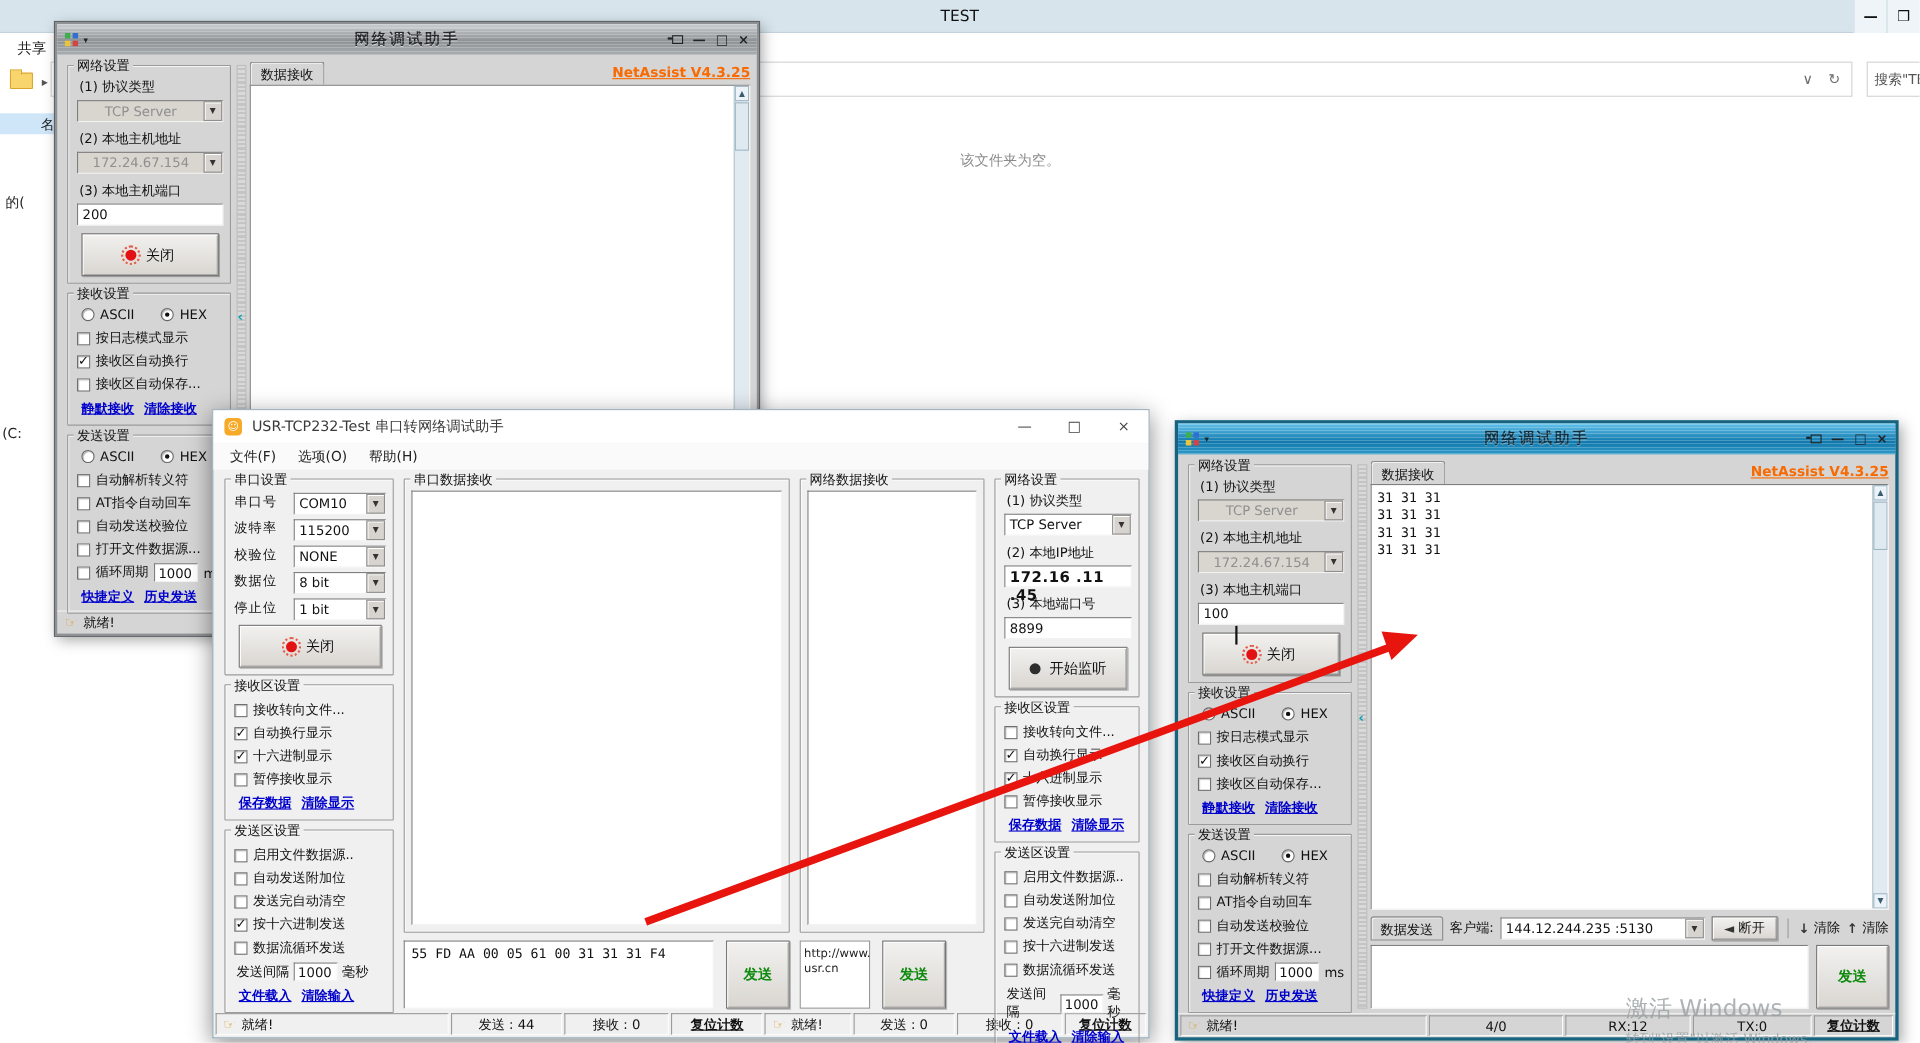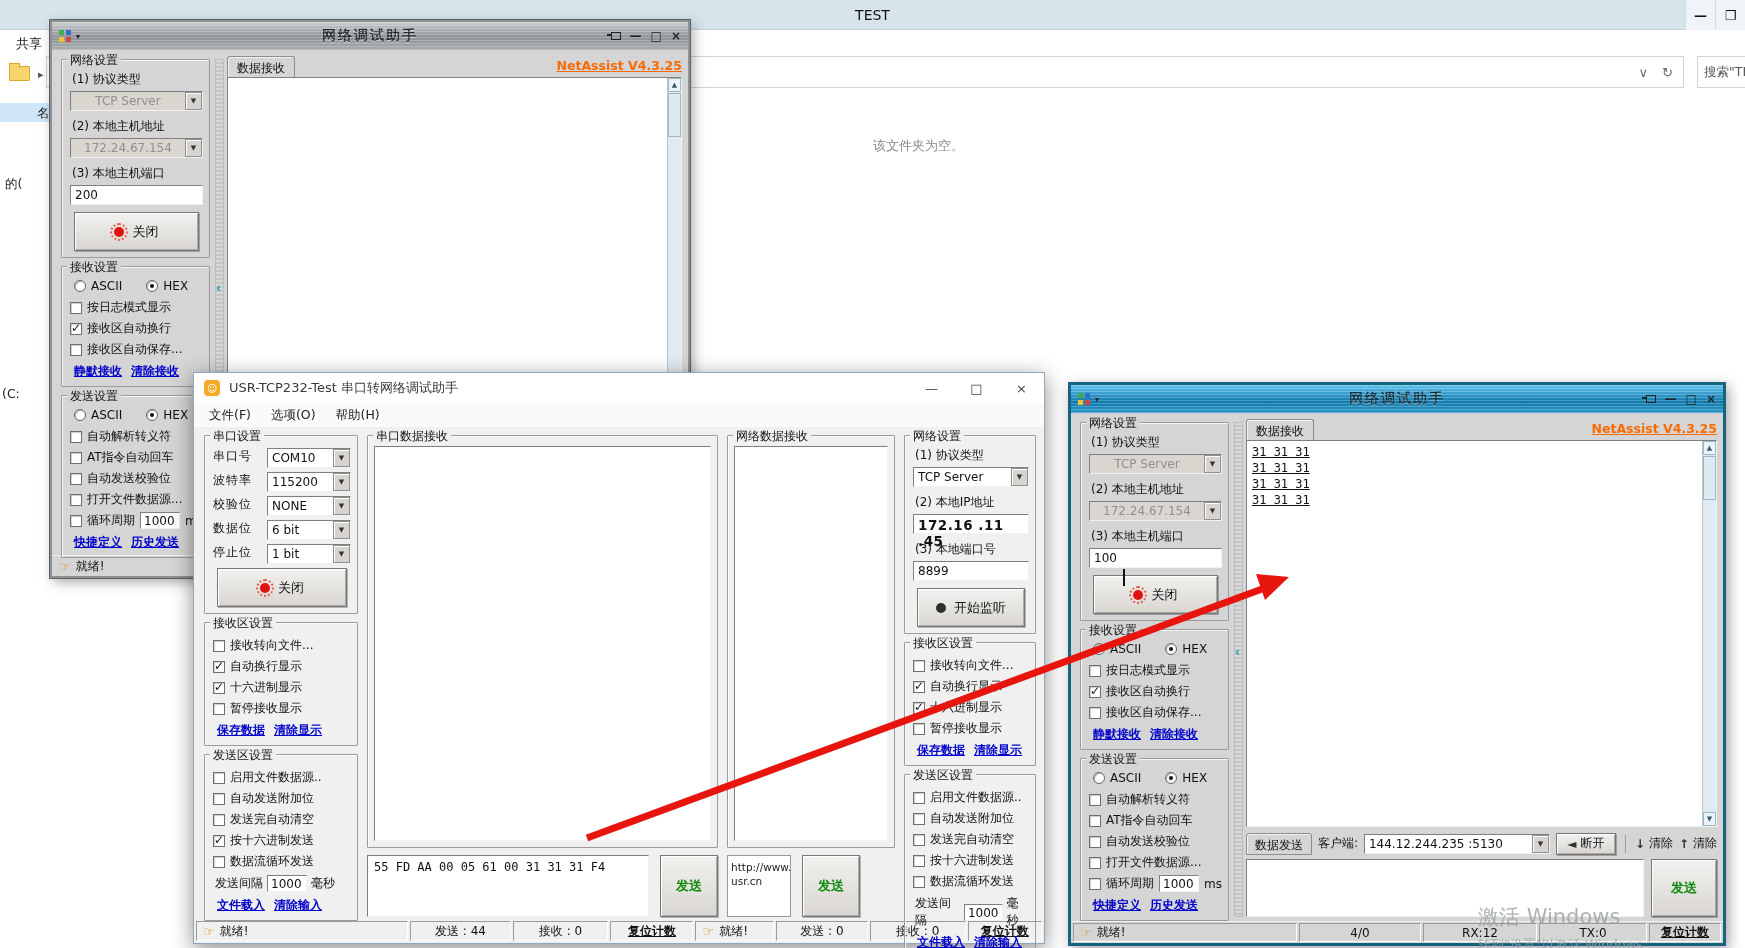--- a/index.html
+++ b/index.html
@@ -108,21 +108,21 @@
                  background:repeating-linear-gradient(180deg,#d9d9d9 0 2px,#c4c4c4 2px 4px); }
   .na-splitter .chev { position:absolute; top:45%; left:0; color:#00a3b4; font-weight:bold; font-size:12px; }
   .na-main { flex:1; display:flex; flex-direction:column; min-width:0; padding:0 3px 0 2px; }
   .na-tabrow { flex:0 0 24px; display:flex; align-items:flex-end; }
   .na-tab { height:21px; padding:3px 9px 0; border:1px solid #8d8d8d; border-bottom:none; background:#d5d5d5;
             border-radius:3px 3px 0 0; box-shadow:inset 1px 1px 0 #f2f2f2; font-size:12px; }
   .na-version { margin-left:auto; margin-bottom:4px; color:#f96a00; font-weight:bold;
                 text-decoration:underline; font-size:12.5px; }
   .na-recvarea { flex:1; position:relative; overflow:hidden; }
   .na-datalines { position:absolute; left:5px; top:3px; font-family:"DejaVu Sans Mono",monospace;
-                  font-size:12px; line-height:16px;text-decoration:underline; }
+                  font-size:12px; line-height:16px; }
   .na-scroll { position:absolute; top:0; right:0; bottom:0; width:14px; background:#e2eaf1; border-left:1px solid #b9c6cf; }
   .sb-btn { height:14px; background:#ecf3f8; border:1px solid #9fb6c4; font-size:7px; color:#3a5b70;
             display:flex; align-items:center; justify-content:center; }
   .sb-btn.bottom { position:absolute; bottom:0; left:0; right:0; }
   .sb-thumb { position:absolute; top:15px; left:0; right:0; height:44px; background:#dfe9f0; border:1px solid #9fb6c4; }
   .na-status { flex:0 0 21px; display:flex; align-items:center; gap:5px; padding:0 7px;
                border-top:1px solid #f0f0f0; font-size:12px; }
   .close-btn { height:39px; margin:3px 6px 0 6px; }
 
   
@@ -366,21 +366,21 @@
         <div class="srow">
           <span class="sl">校验位</span>
           <div class="combo sunken">
             <span class="cv">NONE</span>
             <span class="cbtn">▼</span>
           </div>
         </div>
         <div class="srow">
           <span class="sl">数据位</span>
           <div class="combo sunken">
-            <span class="cv">6 bit</span>
+            <span class="cv">8 bit</span>
             <span class="cbtn">▼</span>
           </div>
         </div>
         <div class="srow">
           <span class="sl">停止位</span>
           <div class="combo sunken">
             <span class="cv">1 bit</span>
             <span class="cbtn">▼</span>
           </div>
         </div>

